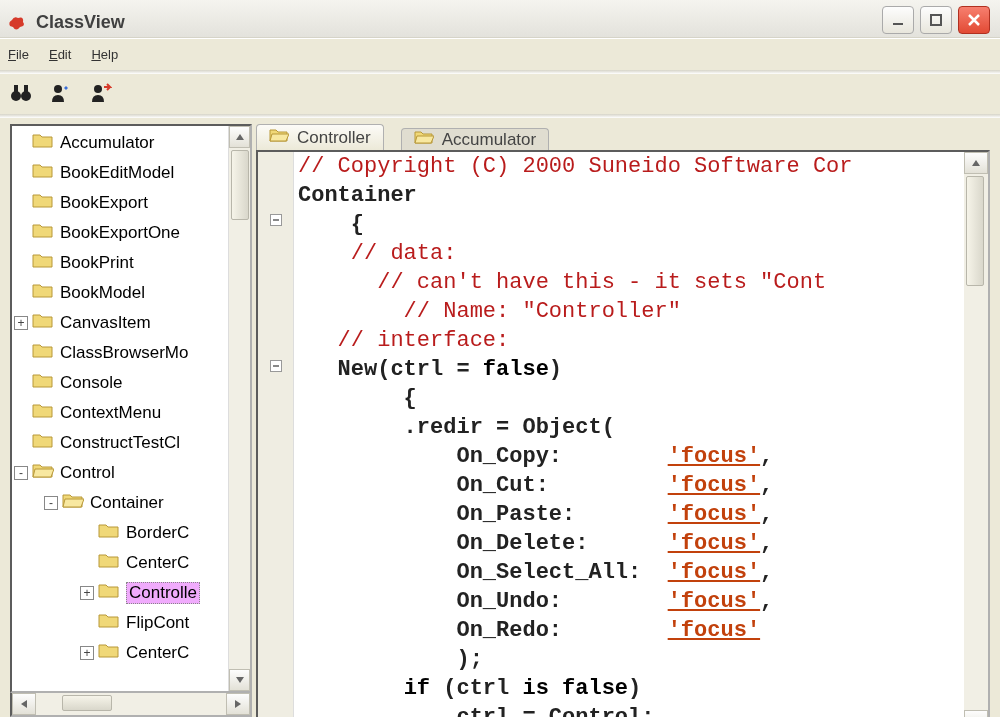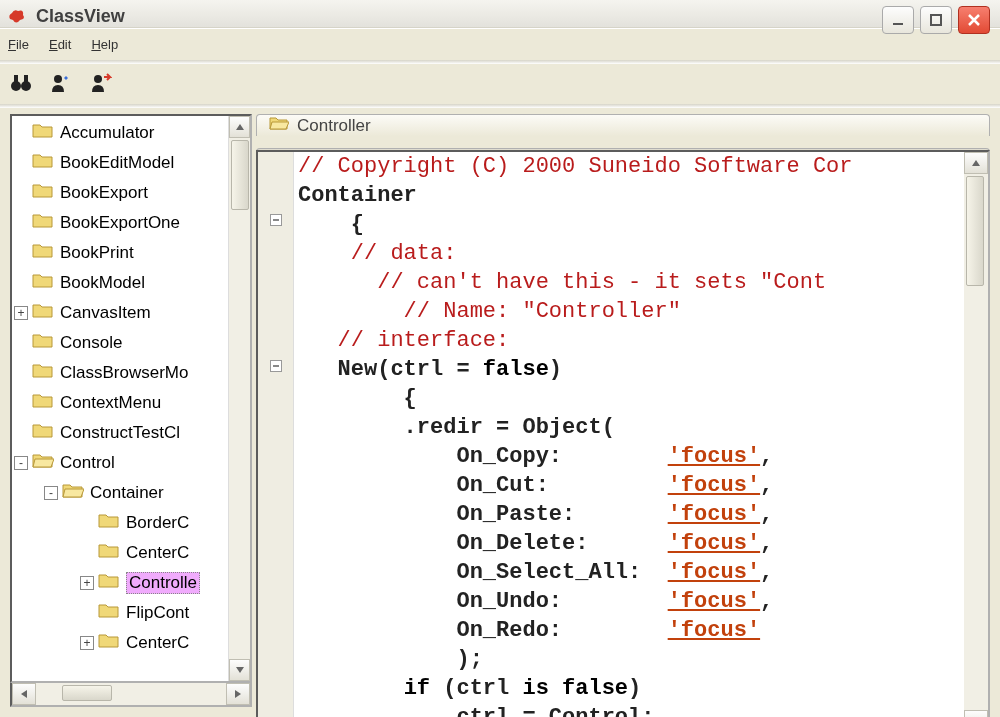--- a/index.html
+++ b/index.html
@@ -7,26 +7,26 @@
   font-family: Tahoma, Arial, sans-serif;
   font-size: 13px;
   background: #ece9d8;
   width: 1000px;
   height: 717px;
   overflow: hidden;
 }
 
 
 .titlebar {
-  height: 28px;
+  height: 38px;
   background: linear-gradient(to bottom, #f5f4ef 0%, #ecebe5 50%, #e3e2dc 100%);
   border-bottom: 1px solid #d6d4c8;
   display: flex;
-  align-items: flex-end;
-  padding: 0 6px;
+  align-items: flex-start;
+  padding: 12px 6px;
   position: relative;
 }
 .app-icon {
   width: 22px;
   height: 22px;
   margin-right: 8px;
 }
 .title-text {
   font-size: 18px;
   font-weight: bold;
@@ -211,22 +211,21 @@
 
 .editor-panel {
   flex: 1;
   display: flex;
   flex-direction: column;
   padding: 6px 10px 4px 0;
 }
 .tabs {
   display: flex;
   height: 36px;
-  gap: 8px;
-  flex-direction: column;
+  gap: 17px;
 }
 .tab {
   display: flex;
   align-items: center;
   padding: 0 12px;
   border: 1px solid #b0b0b0;
   border-bottom: none;
   background: linear-gradient(to bottom, #fcfbf7, #ece9d8);
   border-radius: 4px 4px 0 0;
   font-size: 17px;
@@ -404,27 +403,27 @@
             <span class="tree-toggle">+</span>
             <span class="folder-icon"><svg width="22" height="17" viewBox="0 0 22 17">
                 <path d="M1 3 L8 3 L10 5 L20 5 L20 15 L1 15 Z" fill="#f0d878" stroke="#b89838"></path>
               </svg></span>
             <span class="tree-label">CanvasItem</span>
           </div>
           <div class="tree-item lvl0">
             <span class="folder-icon"><svg width="22" height="17" viewBox="0 0 22 17">
                 <path d="M1 3 L8 3 L10 5 L20 5 L20 15 L1 15 Z" fill="#f0d878" stroke="#b89838"></path>
               </svg></span>
+            <span class="tree-label">ClassBrowserMo</span>
+          </div>
+          <div class="tree-item lvl0">
+            <span class="folder-icon"><svg width="22" height="17" viewBox="0 0 22 17">
+                <path d="M1 3 L8 3 L10 5 L20 5 L20 15 L1 15 Z" fill="#f0d878" stroke="#b89838"></path>
+              </svg></span>
             <span class="tree-label">Console</span>
-          </div>
-          <div class="tree-item lvl0">
-            <span class="folder-icon"><svg width="22" height="17" viewBox="0 0 22 17">
-                <path d="M1 3 L8 3 L10 5 L20 5 L20 15 L1 15 Z" fill="#f0d878" stroke="#b89838"></path>
-              </svg></span>
-            <span class="tree-label">ClassBrowserMo</span>
           </div>
           <div class="tree-item lvl0">
             <span class="folder-icon"><svg width="22" height="17" viewBox="0 0 22 17">
                 <path d="M1 3 L8 3 L10 5 L20 5 L20 15 L1 15 Z" fill="#f0d878" stroke="#b89838"></path>
               </svg></span>
             <span class="tree-label">ContextMenu</span>
           </div>
           <div class="tree-item lvl0">
             <span class="folder-icon"><svg width="22" height="17" viewBox="0 0 22 17">
                 <path d="M1 3 L8 3 L10 5 L20 5 L20 15 L1 15 Z" fill="#f0d878" stroke="#b89838"></path>

